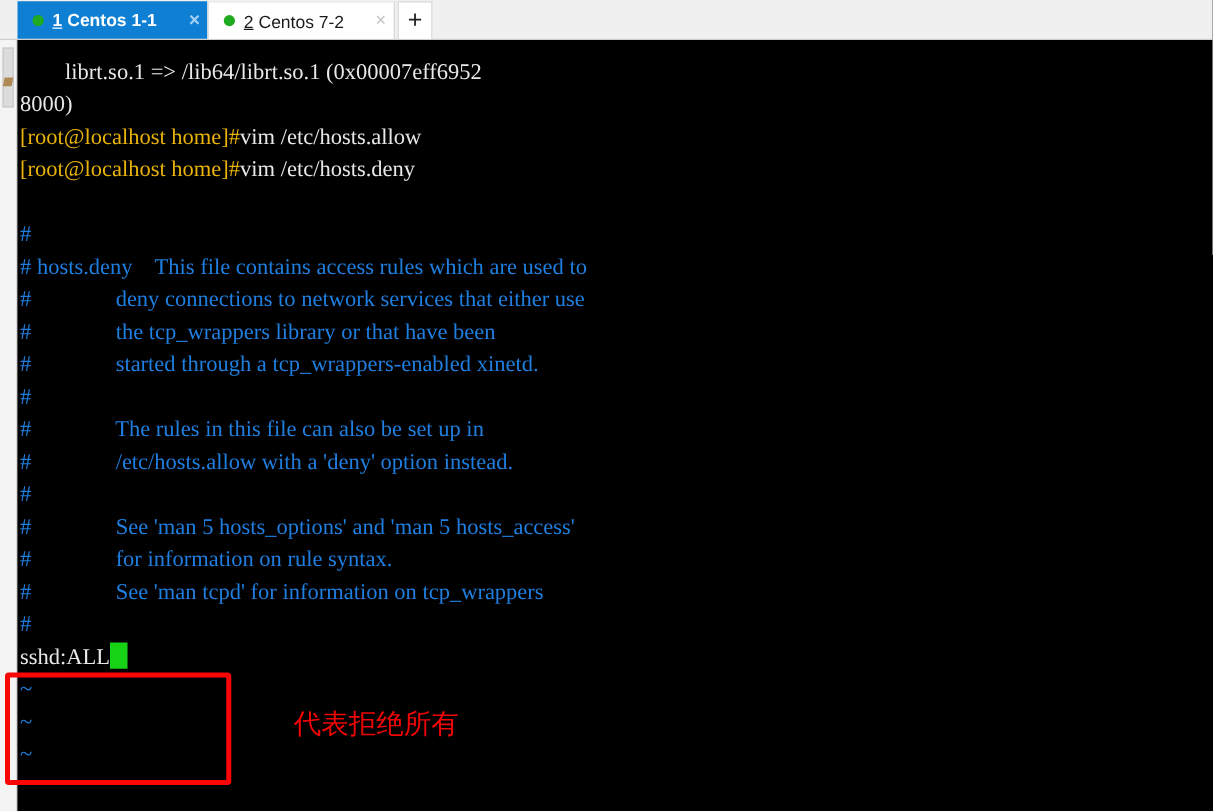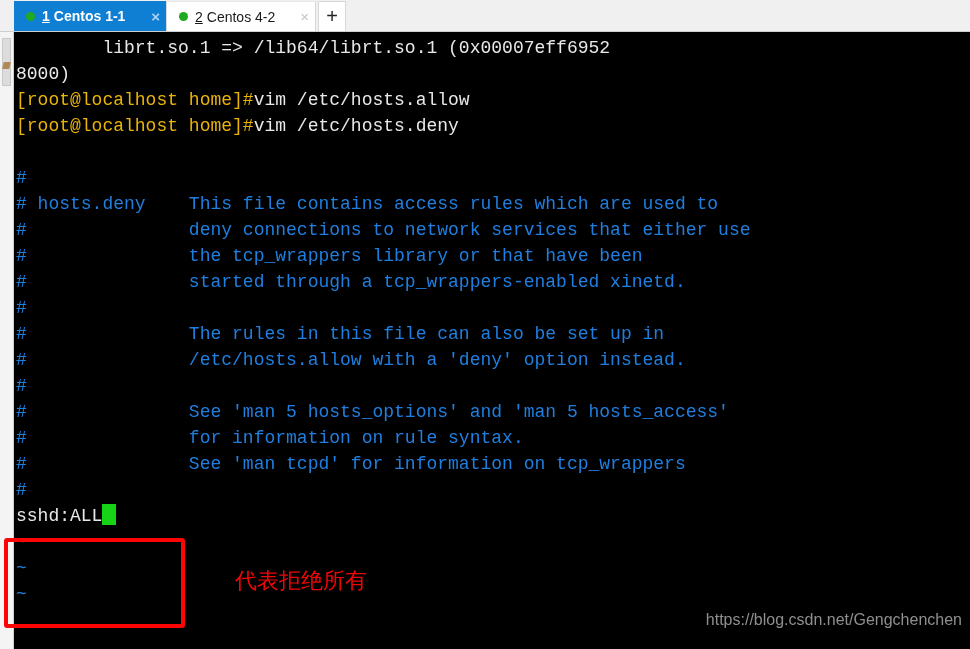--- a/index.html
+++ b/index.html
@@ -130,26 +130,26 @@
   }
 
   
   .terminal {
     position: absolute;
     left: 14px; top: 32px;
     width: 956px;
     height: 617px;
     background: #000000;
     overflow: hidden;
-    font-family: Liberation Mono, monospace;
+    font-family: Liberation Serif, serif;
     font-size: 18px;
     line-height: 26px;
     letter-spacing: 0px;
     white-space: pre;
-    padding-top: 3px;
+    padding-top: 12px;
     box-sizing: border-box;
   }
   .line {
     height: 26px;
     white-space: pre;
     padding-left: 2px;
   }
   .c-white  { color: #e8e8e8; }
   .c-cyan   { color: #eab308; }
   .c-blue   { color: #1f7fe0; }
@@ -172,21 +172,21 @@
     border: 4px solid #fb0505;
     border-radius: 3px;
     box-sizing: border-box;
     pointer-events: none;
   }
   .annotation {
     position: absolute;
     left: 235px;
     top: 568px;
     color: #f20505;
-    font-family: Liberation Sans, sans-serif;
+    font-family: Liberation Mono, monospace;
     font-size: 22px;
     line-height: 26px;
     white-space: nowrap;
   }
   .watermark {
     position: absolute;
     right: 8px;
     bottom: 20px;
     color: #8f8f8f;
     font-family: "Liberation Sans", sans-serif;
@@ -202,32 +202,31 @@
   <div class="tabbar">
     <div class="tab active">
       <span class="tab-dot"></span>
       <span class="tab-num">1</span>
       <span class="tab-label">Centos 1-1</span>
       <span class="tab-close">×</span>
     </div>
     <div class="tab inactive">
       <span class="tab-dot"></span>
       <span class="tab-num">2</span>
-      <span class="tab-label">Centos 4-2</span>
+      <span class="tab-label">Centos 7-2</span>
       <span class="tab-close">×</span>
     </div>
     <div class="tab-new">+</div>
   </div>
 
   <div class="left-rail">
     <div class="rail-thumb"></div>
     <div class="rail-mark"></div>
   </div>
 
   <div class="terminal" id="terminal-output"><div class="line"><span class="c-white">        librt.so.1 =&gt; /lib64/librt.so.1 (0x00007eff6952</span></div><div class="line"><span class="c-white">8000)</span></div><div class="line"><span class="c-cyan">[root@localhost home]#</span><span class="c-white">vim /etc/hosts.allow</span></div><div class="line"><span class="c-cyan">[root@localhost home]#</span><span class="c-white">vim /etc/hosts.deny</span></div><div class="line"><span class="c-white"></span></div><div class="line"><span class="c-blue">#</span></div><div class="line"><span class="c-blue"># hosts.deny    This file contains access rules which are used to</span></div><div class="line"><span class="c-blue">#               deny connections to network services that either use</span></div><div class="line"><span class="c-blue">#               the tcp_wrappers library or that have been</span></div><div class="line"><span class="c-blue">#               started through a tcp_wrappers-enabled xinetd.</span></div><div class="line"><span class="c-blue">#</span></div><div class="line"><span class="c-blue">#               The rules in this file can also be set up in</span></div><div class="line"><span class="c-blue">#               /etc/hosts.allow with a 'deny' option instead.</span></div><div class="line"><span class="c-blue">#</span></div><div class="line"><span class="c-blue">#               See 'man 5 hosts_options' and 'man 5 hosts_access'</span></div><div class="line"><span class="c-blue">#               for information on rule syntax.</span></div><div class="line"><span class="c-blue">#               See 'man tcpd' for information on tcp_wrappers</span></div><div class="line"><span class="c-blue">#</span></div><div class="line"><span class="c-white">sshd:ALL</span><span class="cursor"></span></div><div class="line"><span class="c-blue">~</span></div><div class="line"><span class="c-blue">~</span></div><div class="line"><span class="c-blue">~</span></div></div>
 
   <div class="redbox"></div>
 
   <div class="annotation">代表拒绝所有</div>
 
-  <div class="watermark">https://blog.csdn.net/Gengchenchen</div>
 
 </div>
 
 </body></html>

